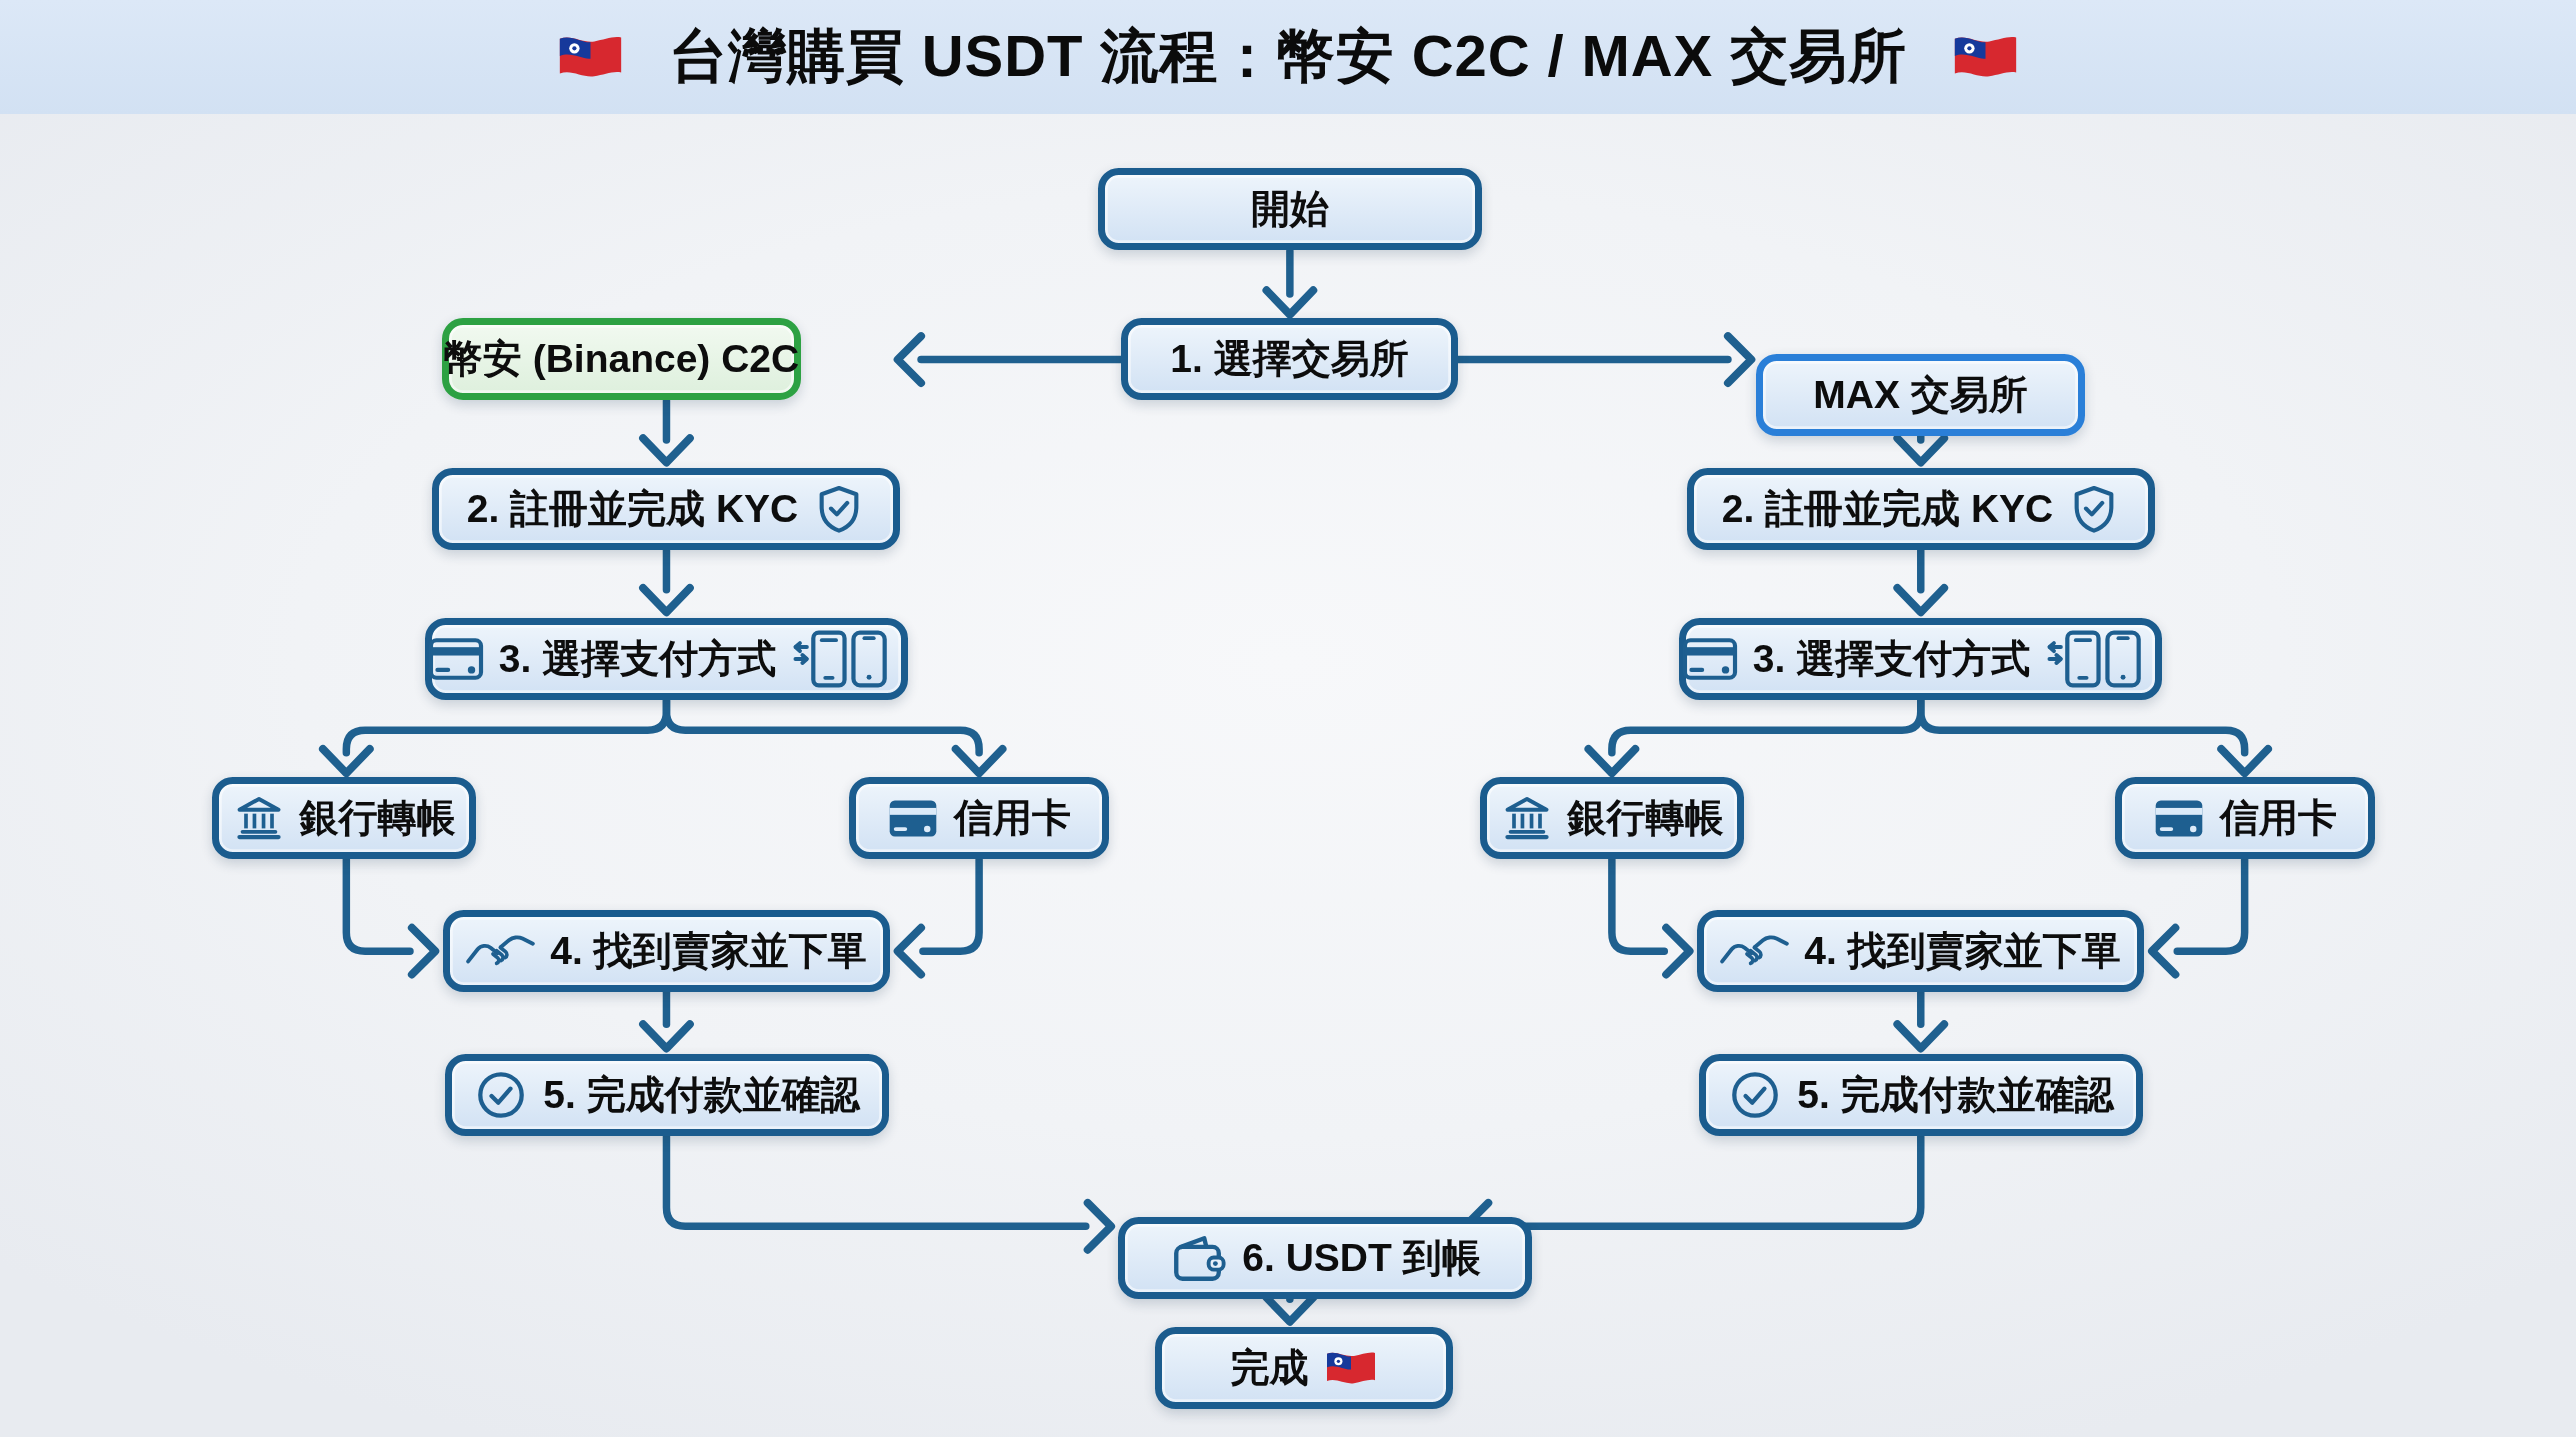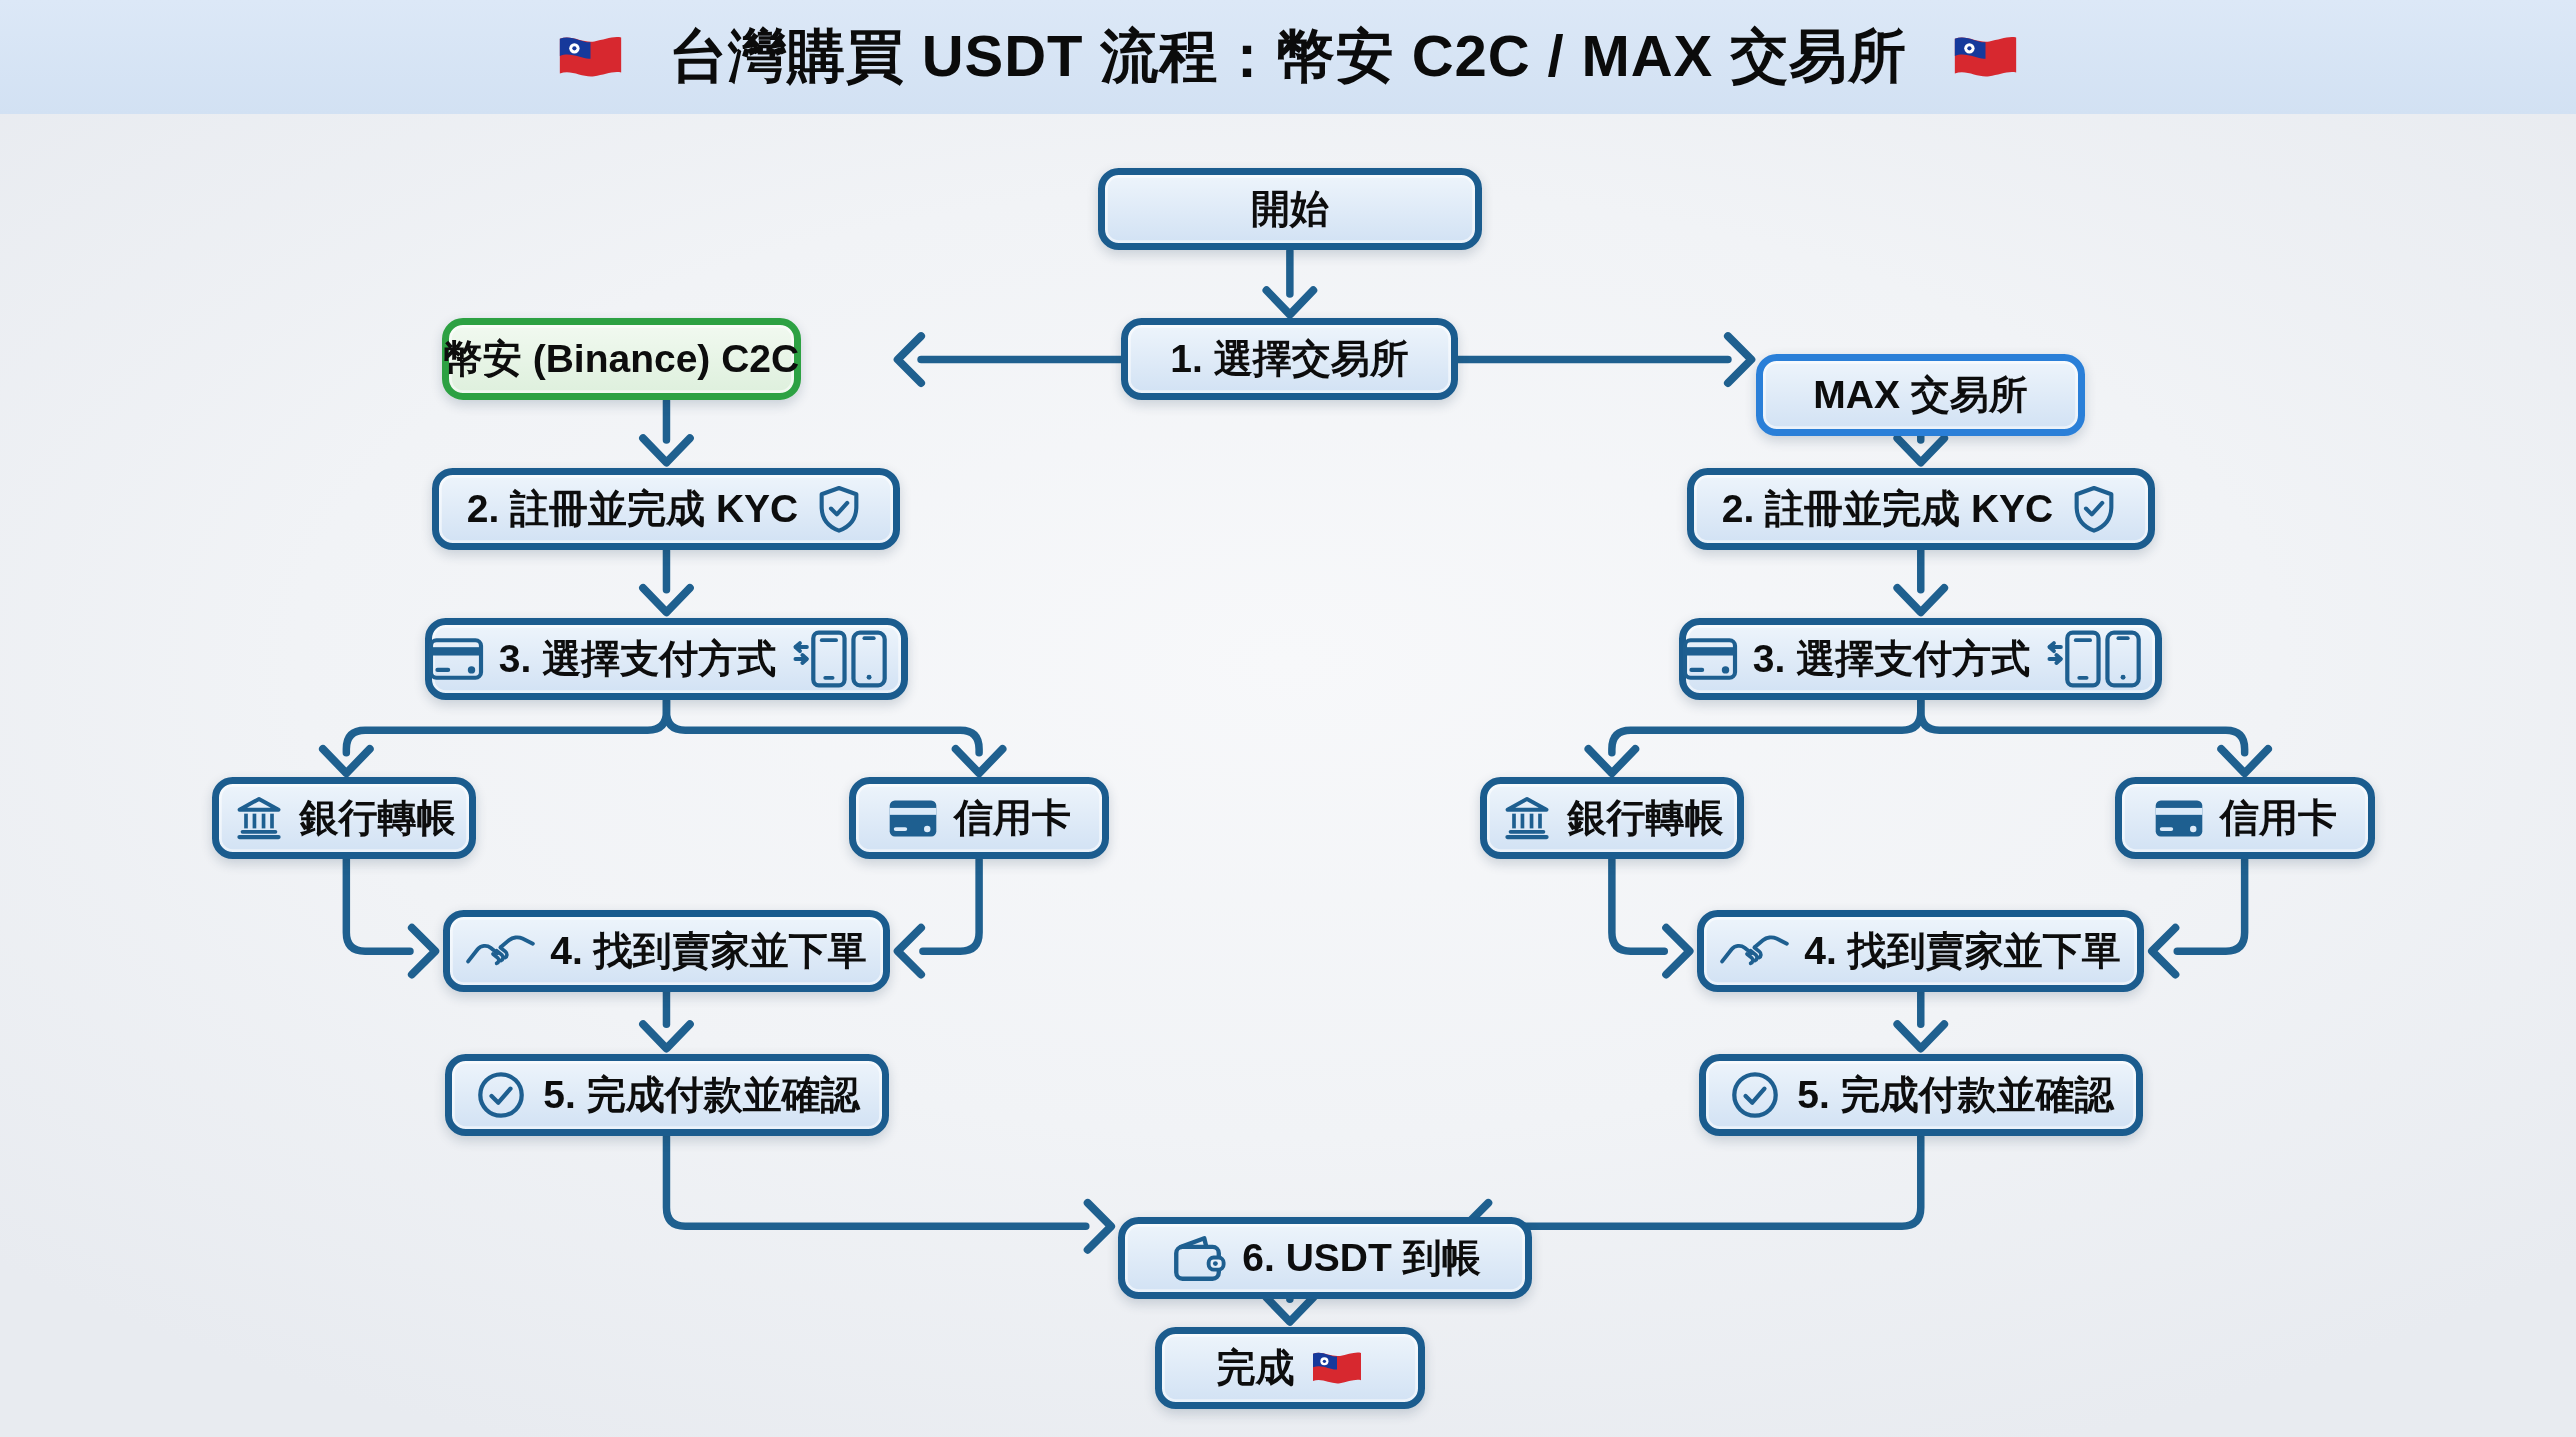--- a/index.html
+++ b/index.html
@@ -296,21 +296,21 @@
       <svg width="58" height="54" viewBox="0 0 24 22">
           <path d="M5 6.4 L14.6 2.8 L15.4 6.2" fill="none" stroke="#1e5f90" stroke-width="1.8" stroke-linejoin="round" stroke-linecap="round"></path>
           <rect x="3" y="6.4" width="17.6" height="13.2" rx="2.6" fill="none" stroke="#1e5f90" stroke-width="1.8"></rect>
           <rect x="16.4" y="10.8" width="6.2" height="5" rx="2.1" fill="#e6eff9" stroke="#1e5f90" stroke-width="1.6"></rect>
           <circle cx="19.2" cy="13.3" r="1" fill="#1e5f90"></circle>
         </svg>
     </span>
     <span class="lbl">6. USDT 到帳</span>
   </div>
 
-  <div class="node" style="left:1155px;top:1327px;width:270px;">
+  <div class="node" style="left:1155px;top:1327px;width:298px;">
     <span class="lbl">完成</span>
     <span class="ic">
       <svg width="54" height="39" viewBox="0 0 36 26">
         <path d="M2 3.2 C8 0.8 14 5.6 20 4.6 C25 3.8 30 1.6 34 2.6 L34 20.8 C30 19.8 25 22 20 22.8 C14 23.8 8 19 2 21.4 Z" fill="#d7282f"></path>
         <path d="M2 3.2 C8 0.8 14 5.6 18 5 L18 13.6 C14 14.2 8 9.8 2 12.2 Z" fill="#16399b"></path>
         <circle cx="9.6" cy="8.2" r="2.7" fill="#ffffff"></circle>
         <circle cx="9.6" cy="8.2" r="1.1" fill="#16399b"></circle>
       </svg>
     </span>
   </div>

